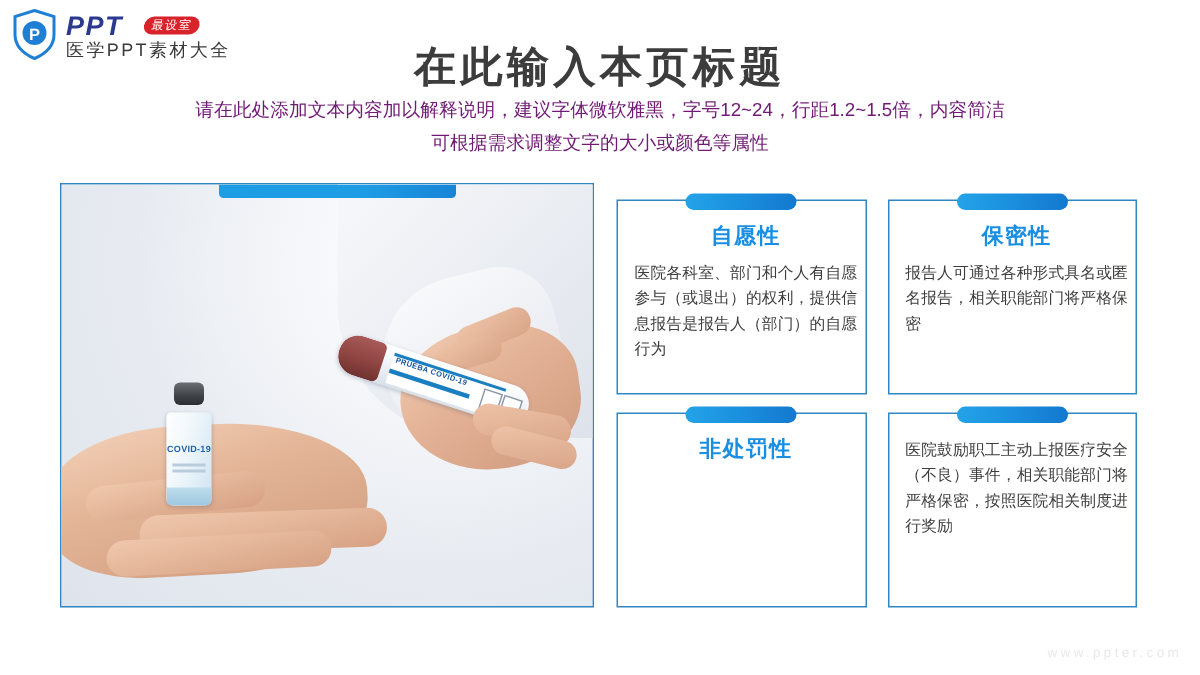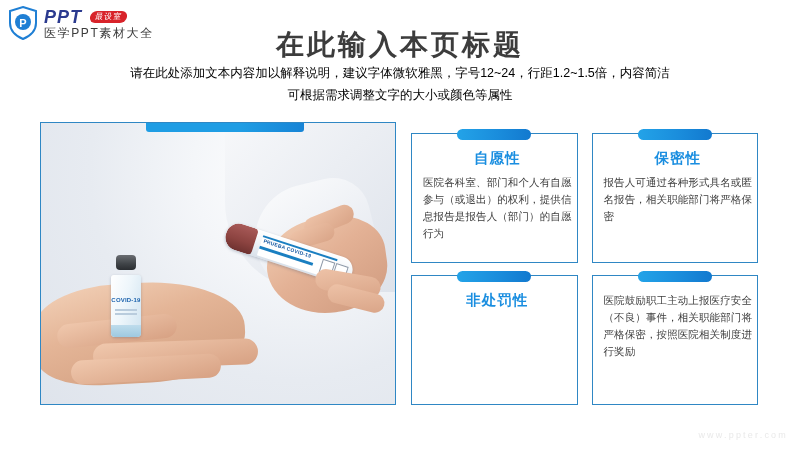--- a/index.html
+++ b/index.html
@@ -33,21 +33,21 @@
   .logo-shield svg { display: block; }
   .logo-text-block {
     display: flex;
     flex-direction: column;
     justify-content: center;
     gap: 1px;
   }
   .logo-row1 {
     display: flex;
     align-items: center;
-    gap: 8px;
+    gap: 14px;
   }
   .logo-ppt {
     font-size: 18px;
     font-weight: bold;
     color: #2b3a8f;
     letter-spacing: 1px;
     font-style: italic;
     line-height: 1;
   }
   .logo-badge {
@@ -80,21 +80,21 @@
     letter-spacing: 3px;
     line-height: 1.2;
   }
   .subtitle {
     position: absolute;
     top: 63px;
     left: 0;
     width: 800px;
     text-align: center;
     font-size: 12.5px;
-    color: #000000;
+    color: #701a75;
     line-height: 1.75;
   }
   .subtitle span { display: block; }
 
   
   .photo-frame {
     position: absolute;
     left: 40px;
     top: 122px;
     width: 356px;

